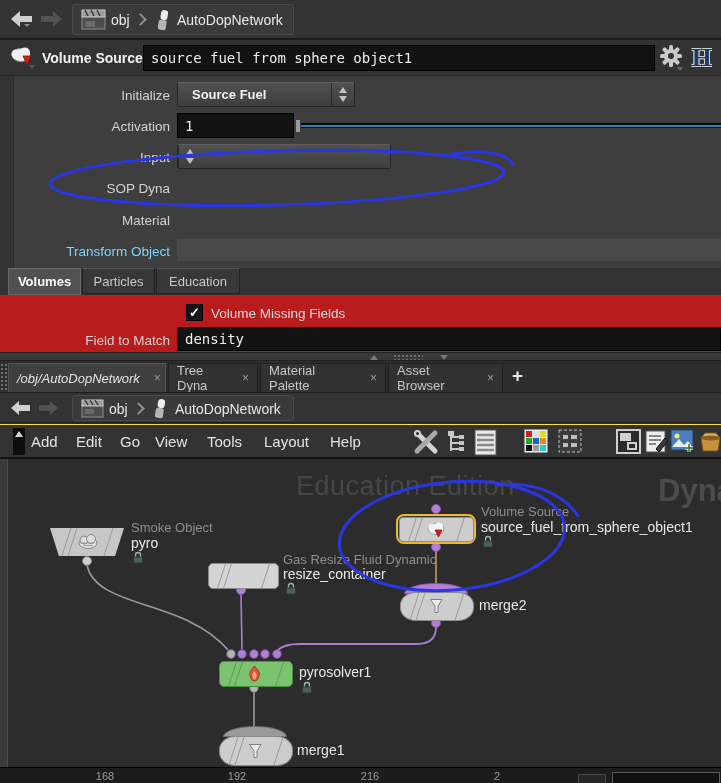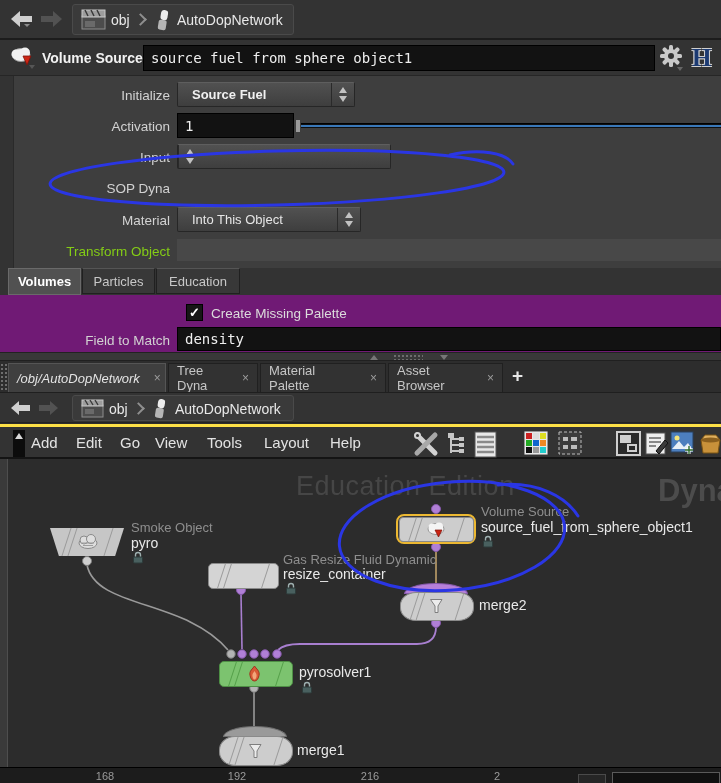--- a/index.html
+++ b/index.html
@@ -1,21 +1,21 @@
 <!DOCTYPE html>
 <html><head>
 <meta charset="utf-8">
 <style>
   html,body{margin:0;padding:0}
   body{width:721px;height:783px;background:#2c2c2c;font-family:"Liberation Sans",sans-serif;
        position:relative;overflow:hidden;color:#ddd}
   .abs{position:absolute;box-sizing:border-box}
   .bar{position:absolute;left:0;width:721px;background:#333333;box-sizing:border-box}
   .lbl{position:absolute;left:0;width:170px;text-align:right;font-size:13.5px;color:#d2d2d2;line-height:24px}
-  .lbl.dim{color:#84cc16}
+  .lbl.dim{color:#7dd3fc}
   .blackfield{position:absolute;background:#121212;border:1px solid #000;color:#efefef;
       font-family:"DejaVu Sans Mono",monospace;font-size:14px;padding:0 7px;box-sizing:border-box;outline:none}
   .dd{position:absolute;background:linear-gradient(#515151,#3e3e3e);border:1px solid #262626;
       border-top-color:#5e5e5e;border-radius:2px;box-sizing:border-box;display:flex;align-items:center}
   .dd .ddtext{flex:1;padding-left:14px;font-size:13px;color:#e6e6e6;white-space:nowrap}
   .dd .spin{width:22px;align-self:stretch;border-left:1px solid #2a2a2a;display:flex;flex-direction:column;
       align-items:center;justify-content:center;gap:3px}
   .tri-up{width:0;height:0;border-left:4px solid transparent;border-right:4px solid transparent;border-bottom:6px solid #c2c2c2}
   .tri-dn{width:0;height:0;border-left:4px solid transparent;border-right:4px solid transparent;border-top:6px solid #c2c2c2}
   .ptab{position:absolute;top:0;height:26px;line-height:26px;text-align:center;font-size:13px;
@@ -126,47 +126,40 @@
   <div class="dd" style="left:177px;top:68px;width:214px;height:25px">
     <span class="spin">
         <i class="tri-up"></i>
         <i class="tri-dn"></i>
       </span>
   </div>
 
   <div class="lbl" style="top:101px">SOP Dyna</div>
 
   <div class="lbl" style="top:133px">Material</div>
-  <div class="dd" style="left:177px;top:131px;width:184px;height:25px">
-    <span class="ddtext">Into This Object</span>
-    <span class="spin">
-        <i class="tri-up"></i>
-        <i class="tri-dn"></i>
-      </span>
-  </div>
 
   <div class="lbl dim" style="top:164px">Transform Object</div>
   <div class="abs" style="left:177px;top:163px;width:544px;height:22px;background:#484848"></div>
 
   <svg class="abs" style="left:0;top:0;z-index:50;pointer-events:none" width="721" height="192">
     <ellipse cx="277" cy="102" rx="227" ry="27" fill="none" stroke="#2a36e4" stroke-width="3" stroke-linecap="round" transform="rotate(-1.5 277 102)"></ellipse>
     <path d="M450,79 C480,72 506,77 513,88" fill="none" stroke="#2a36e4" stroke-width="3" stroke-linecap="round"></path>
   </svg>
 </div>
 
-<div class="abs" style="top:268px;left:0;width:721px;height:84px;background:#701a75">
+<div class="abs" style="top:268px;left:0;width:721px;height:84px;background:#b91c1c">
   <div class="abs" style="left:0;top:0;width:721px;height:27px;background:#333"></div>
   <div class="ptab active" style="left:8px;width:73px"><span style="width:100%">Volumes</span></div>
   <div class="ptab" style="left:82px;width:73px">
       <span style="display:block;margin-top:0">Particles</span>
     </div>
   <div class="ptab" style="left:156px;width:84px"><span>Education</span></div>
 
   <div class="abs" style="left:186px;top:36px;width:17px;height:17px;background:#161616;border:1px solid #000;text-align:center;line-height:16px;color:#fff;font-weight:bold;font-size:13px">✓</div>
-  <span class="abs" style="left:211px;top:38px;font-size:13.5px;color:#dcdcdc">Create Missing Palette</span>
+  <span class="abs" style="left:211px;top:38px;font-size:13.5px;color:#dcdcdc">Volume Missing Fields</span>
 
   <div class="lbl" style="top:61px">Field to Match</div>
   <input class="blackfield" style="left: 177px; top: 59px; width: 544px; height: 24px;" readonly="" value="density">
 </div>
 
 <div class="abs" style="top:352px;left:0;width:721px;height:9px;background:#383838;border-top:1px solid #222;border-bottom:1px solid #202020">
   <i class="abs" style="left:370px;top:2px;width:0;height:0;border-left:4px solid transparent;border-right:4px solid transparent;border-bottom:5px solid #777"></i>
   <div class="grip-dots abs" style="left:393px;top:1px;width:30px;height:6px"></div>
   <i class="abs" style="left:440px;top:2px;width:0;height:0;border-left:4px solid transparent;border-right:4px solid transparent;border-top:5px solid #777"></i>
 </div>
@@ -219,21 +212,21 @@
           <g transform="rotate(9 7 11)">
             <rect x="4" y="1" width="7" height="9" rx="3" fill="#ececec"></rect>
             <rect x="3" y="10" width="8" height="10" rx="2" fill="#b5b5b5"></rect>
           </g>
         </svg>
     </span>
     <span class="abs" style="left:102px;top:5px;font-size:14px;color:#e8e8e8">AutoDopNetwork</span>
   </div>
 </div>
 
-<div class="bar" style="top:424px;height:35px;border-top:3px solid #fde047;border-bottom:2px solid #141414">
+<div class="bar" style="top:424px;height:35px;border-top:1px solid #fde047;border-bottom:2px solid #141414">
   <div class="abs" style="left:13px;top:3px;width:12px;height:27px;background:#0c0c0c">
     <i class="abs" style="left:2px;top:3px;width:0;height:0;border-left:4px solid transparent;border-right:4px solid transparent;border-bottom:6px solid #d8d8d8"></i>
   </div>
   <div class="menuitem" style="left:31px">
       <span>Add</span>
     </div>
   <div class="menuitem" style="left:76px">
       <span>Edit</span>
     </div>
   <div class="menuitem" style="left:120px">

